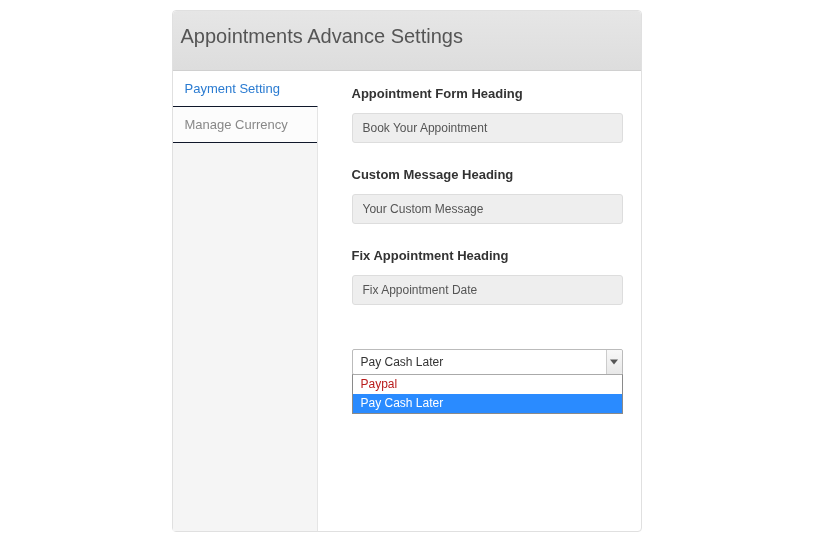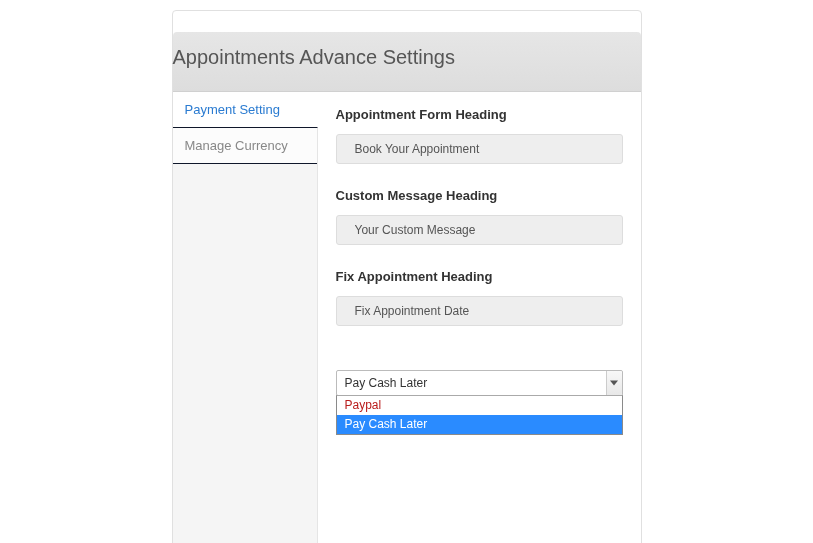--- a/index.html
+++ b/index.html
@@ -10,25 +10,24 @@
     }
     .panel {
       width: 470px;
       margin: 0 auto;
       border: 1px solid #e0e0e0;
       border-radius: 4px;
       background: #fff;
     }
     .panel-header {
       background: linear-gradient(#e6e6e6, #dddddd);
-      padding: 14px 15px 22px 0;
+      padding: 14px 15px 22px 8px;
       border-top-left-radius: 4px;
       border-top-right-radius: 4px;
       border-bottom: 1px solid #d0d0d0;
-      margin-top: 21px;
     }
     .panel-header h1 {
       font-size: 20px;
       font-weight: 400;
       color: #555;
     }
     .panel-body {
       display: flex;
       min-height: 460px;
     }
@@ -51,32 +50,33 @@
       background: #fff;
       border-right: 1px solid #fff;
       margin-right: -1px;
     }
     .content {
       flex: 1;
       padding: 15px 18px;
     }
     .form-group {
       margin-bottom: 24px;
+      margin-left: 16px;
     }
     .form-group label {
       display: block;
       font-size: 13px;
       font-weight: 700;
       color: #333;
       margin-bottom: 12px;
     }
     .form-control {
       width: 100%;
       height: 30px;
-      padding: 5px 18px;
+      padding: 5px 10px;
       font-size: 12px;
       color: #555;
       background: #eeeeee;
       border: 1px solid #ddd;
       border-radius: 3px;
     }
     .select-wrap {
       position: relative;
       width: 100%;
     }

